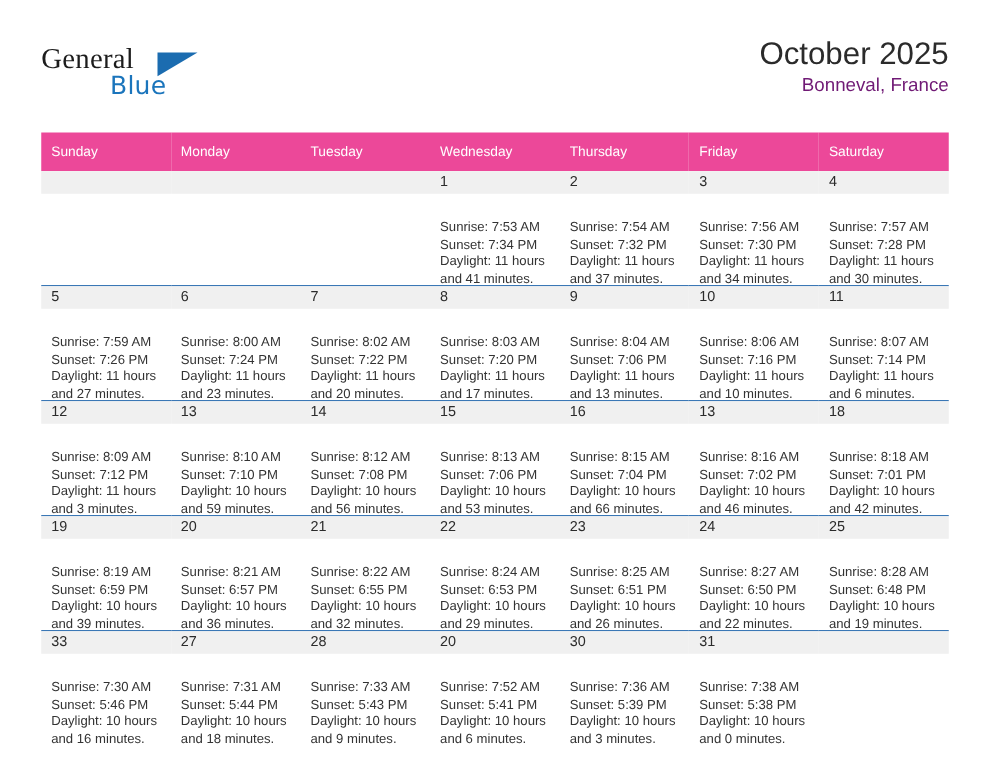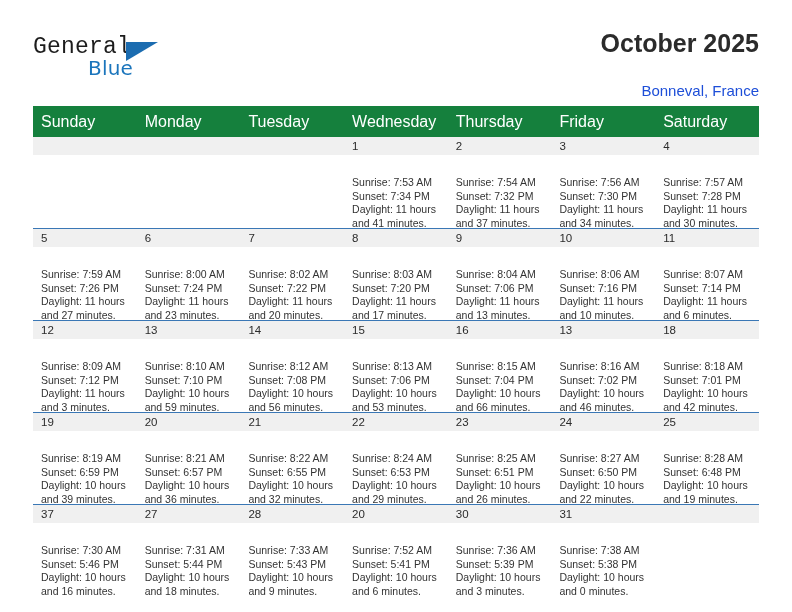--- a/index.html
+++ b/index.html
@@ -37,21 +37,21 @@
     width: 220px;
     height: 58px;
   }
   .logo-general {
     position: absolute;
     left: 0;
     top: 0;
     font-size: 23px;
     letter-spacing: 0.2px;
     color: #1c1c1c;
-    font-family: Liberation Mono, monospace;
+    font-family: Liberation Serif, serif;
     font-weight: 400;
   }
   .logo-blue {
     position: absolute;
     left: 55px;
     top: 22px;
     font-size: 20px;
     letter-spacing: 0.2px;
     color: #1b75bc;
     font-family: "DejaVu Sans", sans-serif;
@@ -68,47 +68,47 @@
   }
   .title-block {
     position: absolute;
     right: 0;
     top: 0;
     text-align: right;
   }
   .cal-title {
     font-size: 25px;
     color: #2b2b2b;
-    font-weight: 700;
+    font-weight: 400;
     line-height: 30px;
     font-family: "Liberation Sans", sans-serif;
     text-align: right;
   }
   .cal-subtitle {
     font-size: 15px;
-    color: #1d4ed8;
+    color: #701a75;
     font-weight: 400;
     line-height: 22px;
-    margin-top: 22px;
+    margin-top: 0;
     font-family: "Liberation Sans", sans-serif;
   }
 
   
   .calendar {
     position: absolute;
     left: 33px;
     top: 106px;
     width: 726px;
     border-collapse: collapse;
     table-layout: fixed;
   }
   .calendar th {
-    background: #15803d;
+    background: #ec4899;
     color: #ffffff;
-    font-size: 16px;
+    font-size: 11px;
     font-weight: normal;
     text-align: left;
     padding: 6px 0 6px 8px;
     height: 19px;
     border: 0;
     font-family: "Liberation Sans", sans-serif;
   }
   .week-row > td {
     vertical-align: top;
     padding: 0;
@@ -504,21 +504,21 @@
             <div>Daylight: 10 hours</div>
             <div>and 19 minutes.</div>
           </div>
             </div>
           </td>
       </tr>
 
       <tr class="week-row">
         <td>
             <div class="cell-inner">
-          <div class="daynum-band">37</div>
+          <div class="daynum-band">33</div>
           <div class="cell-body">
             <div>Sunrise: 7:30 AM</div>
             <div>Sunset: 5:46 PM</div>
             <div>Daylight: 10 hours</div>
             <div>and 16 minutes.</div>
           </div>
             </div>
           </td>
         <td>
             <div class="cell-inner">

